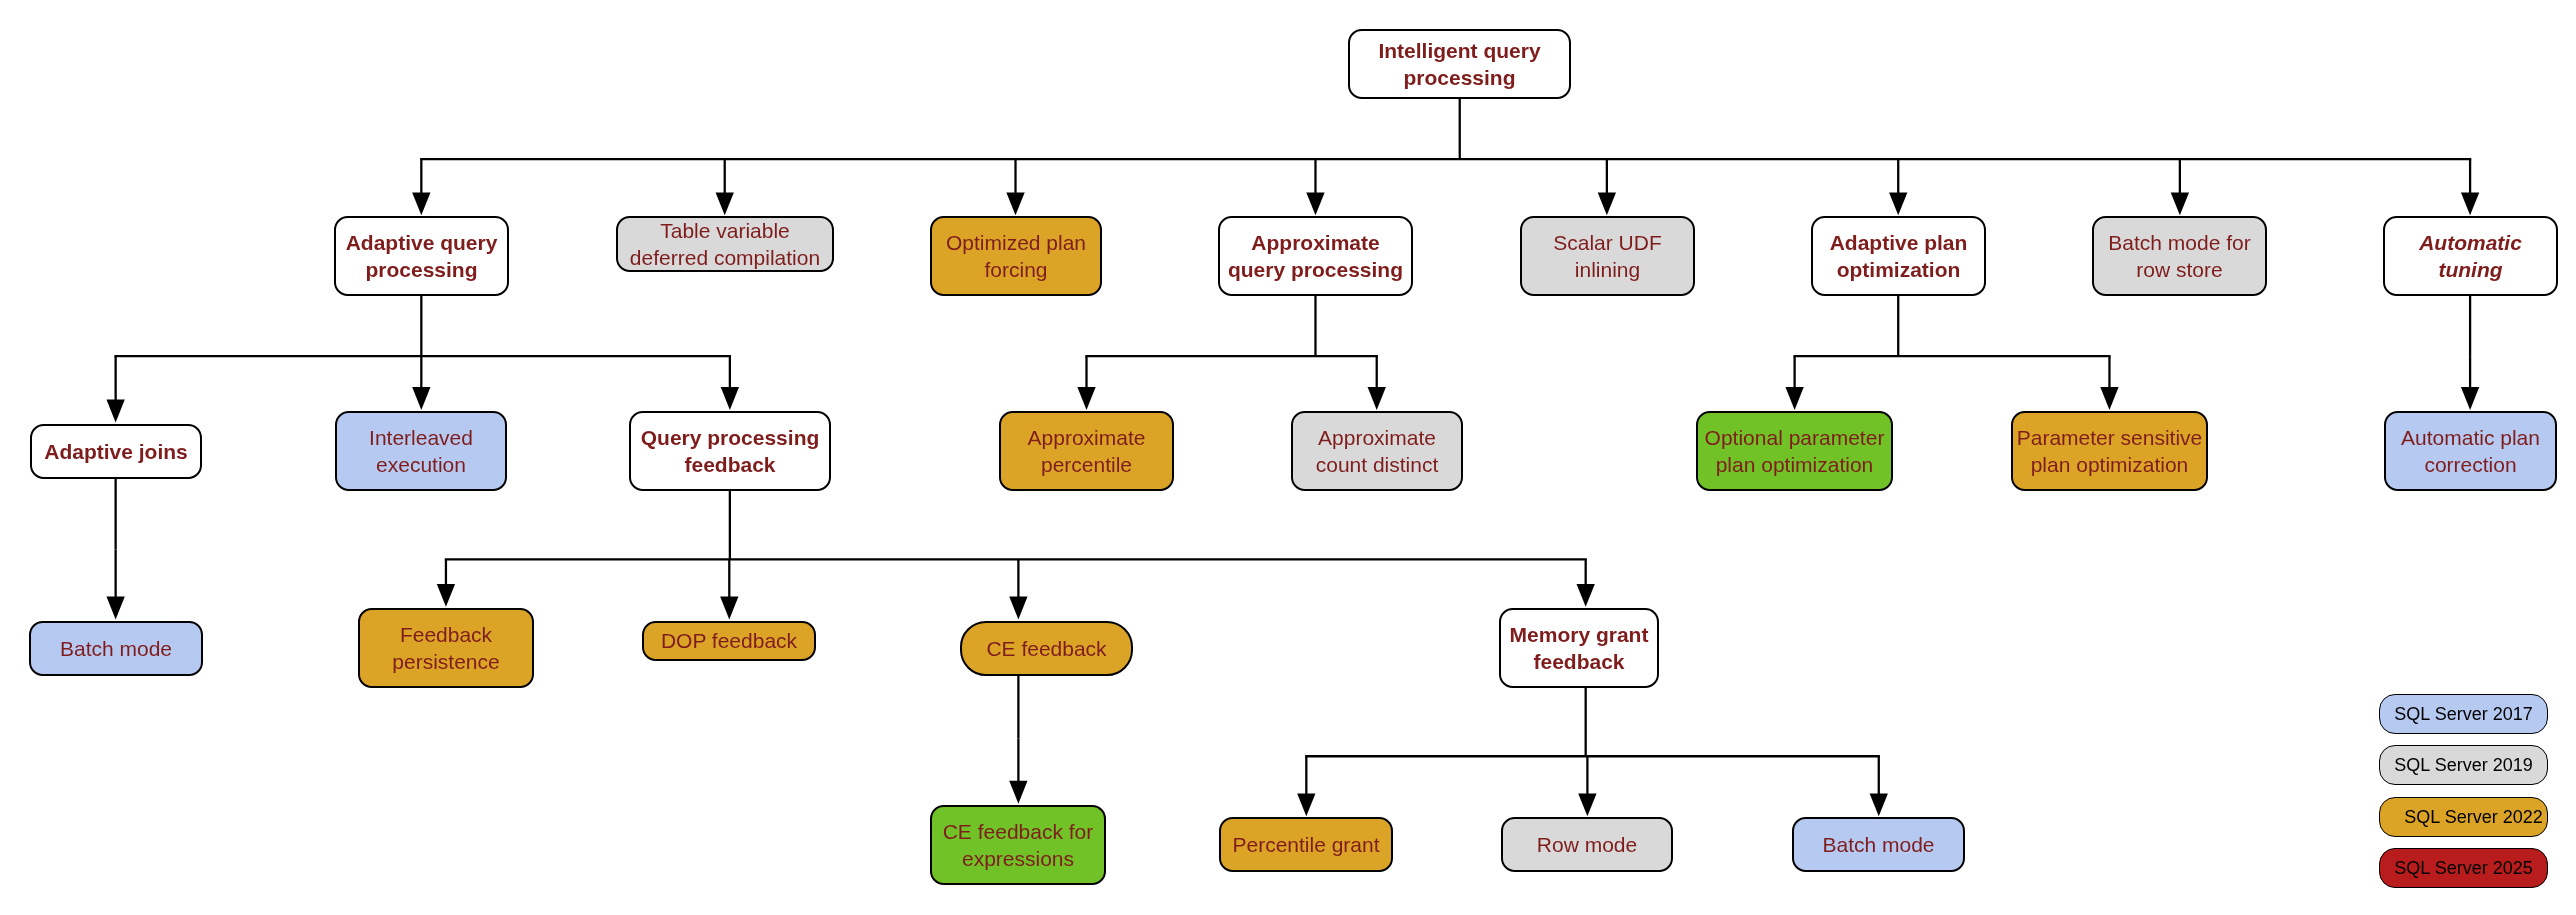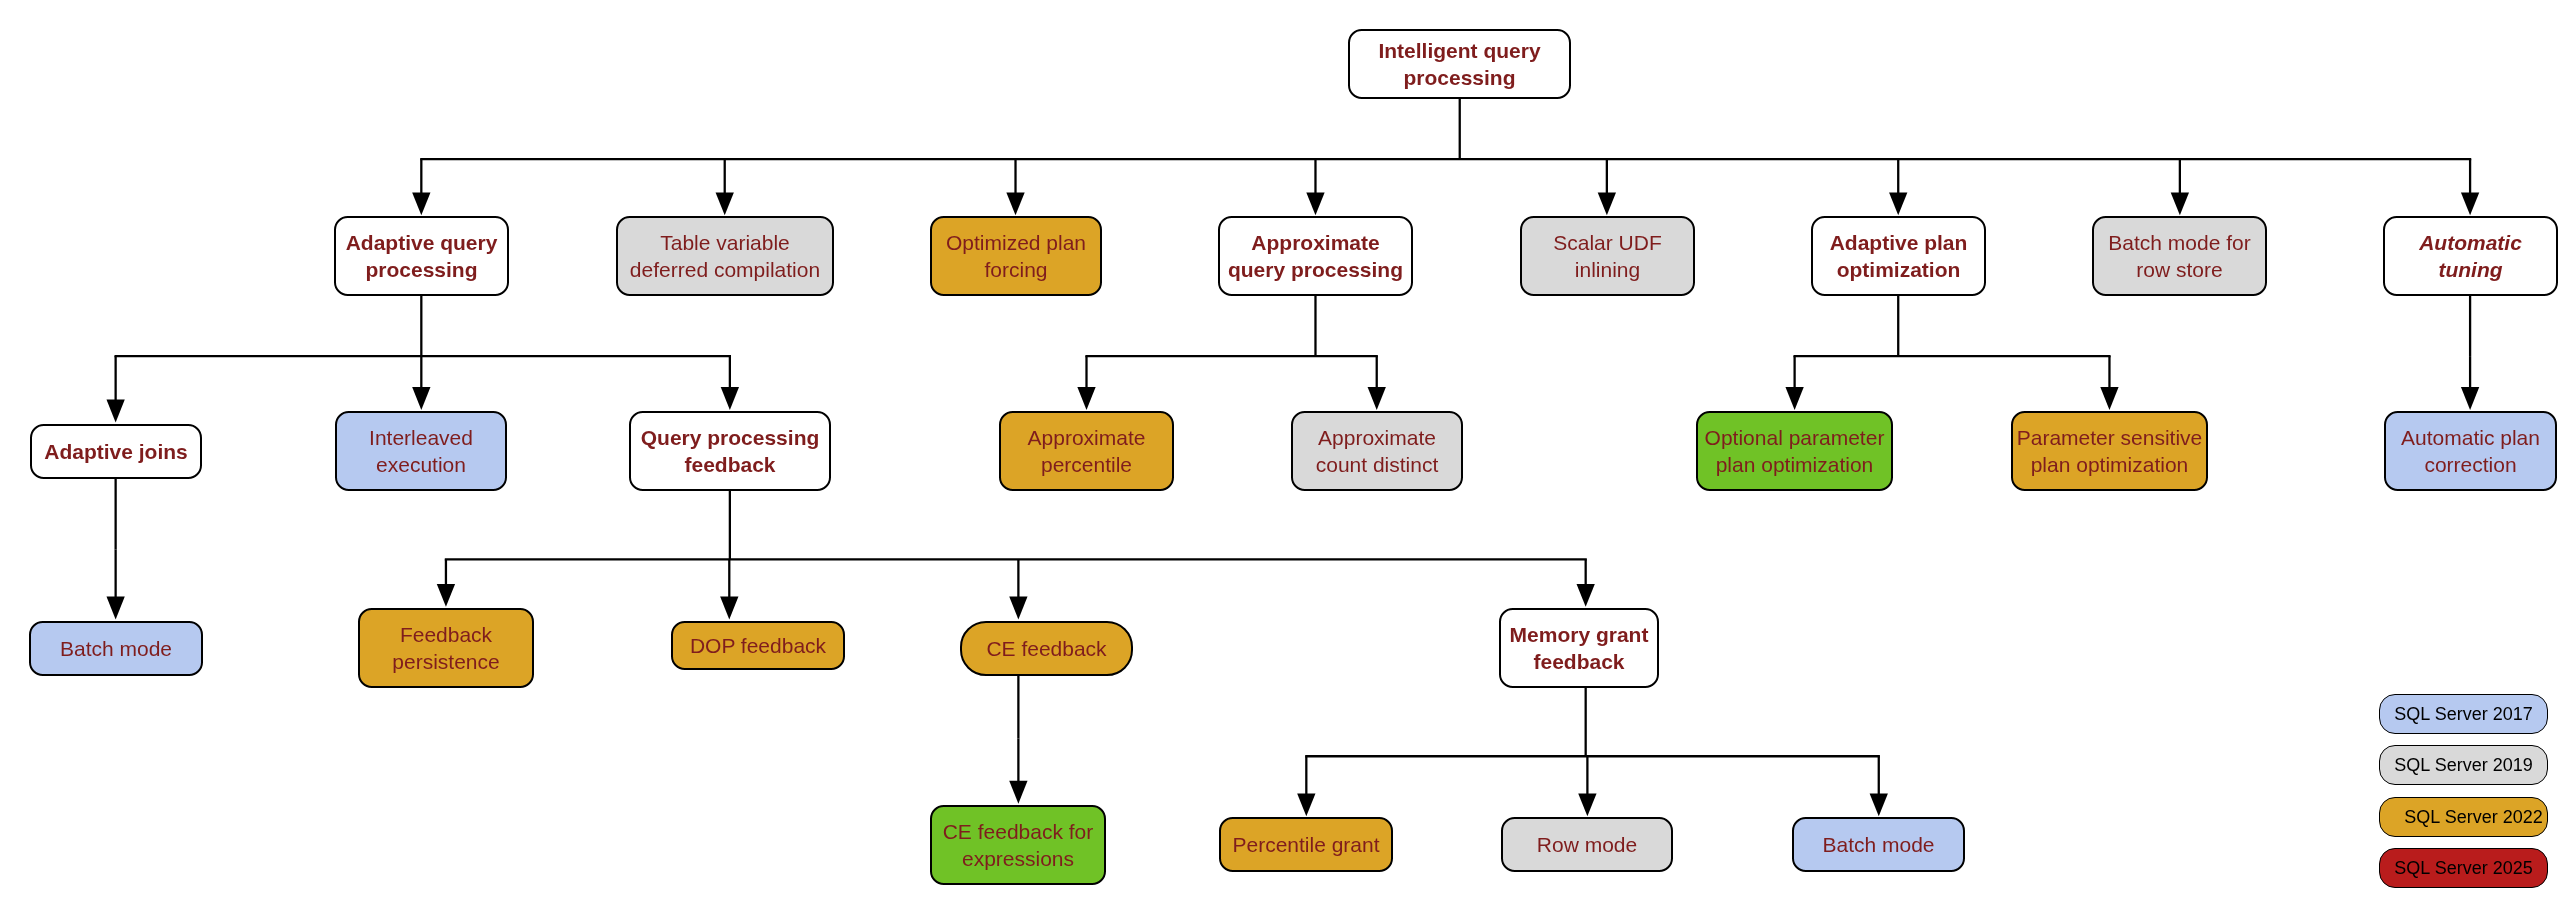--- a/index.html
+++ b/index.html
@@ -90,21 +90,21 @@
       <line x1="2773" y1="1321" x2="2773" y2="1390" stroke="#000000" stroke-width="4"></line>
       <polygon points="2757,1386 2789,1386 2773,1426" fill="#000000"></polygon>
       <line x1="3282" y1="1321" x2="3282" y2="1390" stroke="#000000" stroke-width="4"></line>
       <polygon points="3266,1386 3298,1386 3282,1426" fill="#000000"></polygon>
     </svg>
   <div id="node-layer">
       <div class="node bold" style="left: 1348px; top: 29px; width: 223px; height: 70px; background: rgb(255, 255, 255);">Intelligent query
 processing</div>
       <div class="node bold" style="left: 334px; top: 216px; width: 175px; height: 80px; background: rgb(255, 255, 255);">Adaptive query
 processing</div>
-      <div class="node" style="left: 616px; top: 216px; width: 218px; height: 80px; background: rgb(217, 217, 217);">Table variable
+      <div class="node" style="left: 616px; top: 216px; width: 218px; height: 56px; background: rgb(217, 217, 217);">Table variable
 deferred compilation</div>
       <div class="node" style="left: 930px; top: 216px; width: 172px; height: 80px; background: rgb(220, 164, 38);">Optimized plan
 forcing</div>
       <div class="node bold" style="left: 1218px; top: 216px; width: 195px; height: 80px; background: rgb(255, 255, 255);">Approximate
 query processing</div>
       <div class="node" style="left: 1520px; top: 216px; width: 175px; height: 80px; background: rgb(217, 217, 217);">Scalar UDF
 inlining</div>
       <div class="node bold" style="left: 1811px; top: 216px; width: 175px; height: 80px; background: rgb(255, 255, 255);">Adaptive plan
 optimization</div>
       <div class="node" style="left: 2092px; top: 216px; width: 175px; height: 80px; background: rgb(217, 217, 217);">Batch mode for
@@ -122,21 +122,21 @@
 count distinct</div>
       <div class="node" style="left: 1696px; top: 411px; width: 197px; height: 80px; background: rgb(112, 194, 38);">Optional parameter
 plan optimization</div>
       <div class="node" style="left: 2011px; top: 411px; width: 197px; height: 80px; background: rgb(220, 164, 38);">Parameter sensitive
 plan optimization</div>
       <div class="node" style="left: 2384px; top: 411px; width: 173px; height: 80px; background: rgb(182, 201, 240);">Automatic plan
 correction</div>
       <div class="node" style="left: 29px; top: 621px; width: 174px; height: 55px; background: rgb(182, 201, 240);">Batch mode</div>
       <div class="node" style="left: 358px; top: 608px; width: 176px; height: 80px; background: rgb(220, 164, 38);">Feedback
 persistence</div>
-      <div class="node" style="left: 642px; top: 621px; width: 174px; height: 49px; background: rgb(220, 164, 38); margin-left: 29px;">DOP feedback</div>
+      <div class="node" style="left: 642px; top: 621px; width: 174px; height: 40px; background: rgb(220, 164, 38);">DOP feedback</div>
       <div class="node" style="left: 960px; top: 621px; width: 173px; height: 55px; background: rgb(220, 164, 38); border-radius: 26px;">CE feedback</div>
       <div class="node bold" style="left: 1499px; top: 608px; width: 160px; height: 80px; background: rgb(255, 255, 255);">Memory grant
 feedback</div>
       <div class="node" style="left: 930px; top: 805px; width: 176px; height: 80px; background: rgb(112, 194, 38);">CE feedback for
 expressions</div>
       <div class="node" style="left: 1219px; top: 817px; width: 174px; height: 55px; background: rgb(220, 164, 38);">Percentile grant</div>
       <div class="node" style="left: 1501px; top: 817px; width: 172px; height: 55px; background: rgb(217, 217, 217);">Row mode</div>
       <div class="node" style="left: 1792px; top: 817px; width: 173px; height: 55px; background: rgb(182, 201, 240);">Batch mode</div>
     </div>
   <div id="legend-layer">

